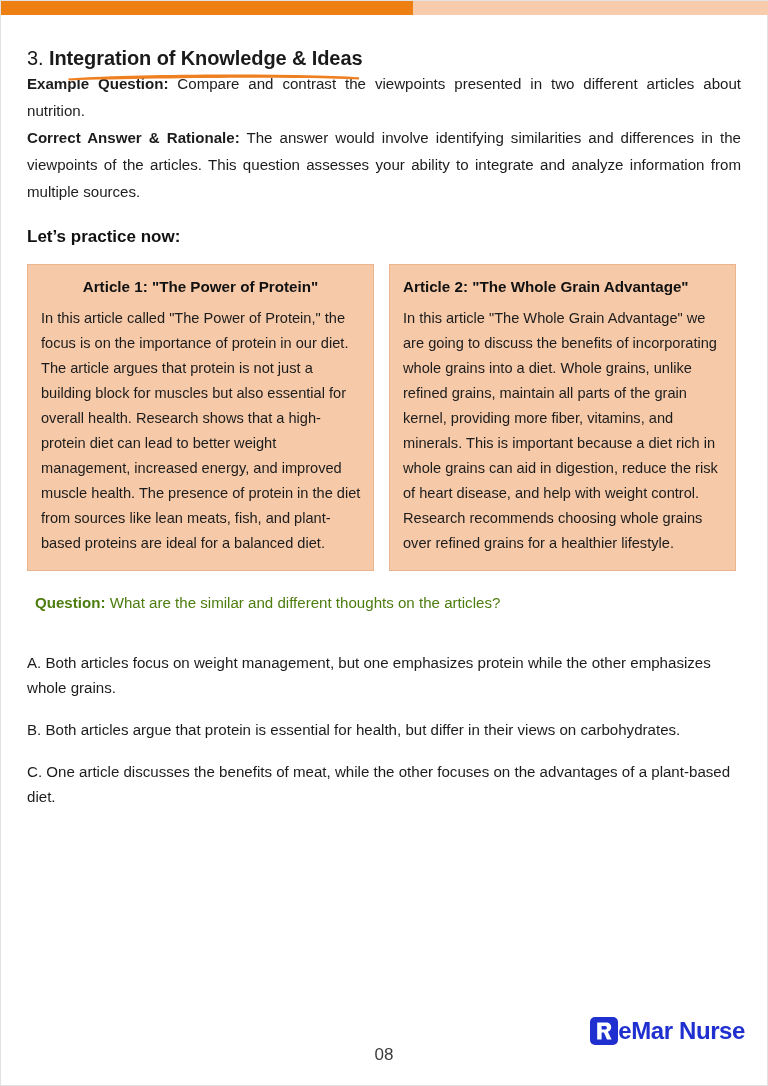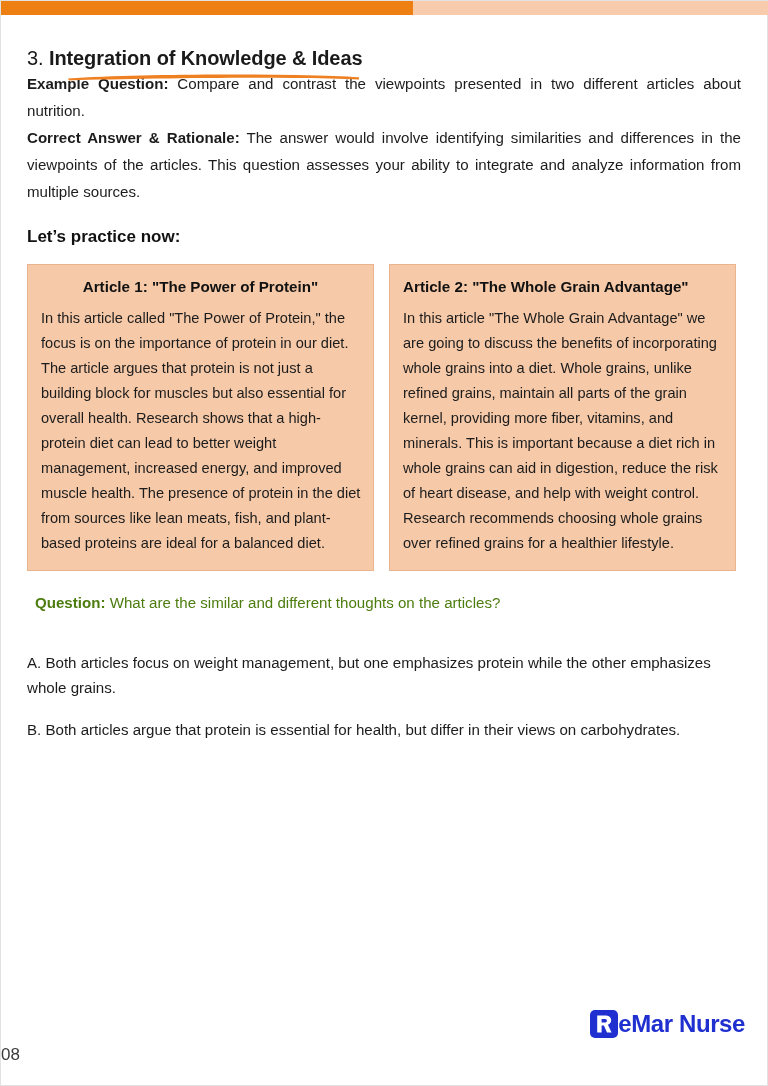--- a/index.html
+++ b/index.html
@@ -147,21 +147,21 @@
     font-size: 15.1px;
     line-height: 25px;
     color: #1c1c1c;
   }
   .option.first { margin-top: 36px; }
 
   
   .logo {
     position: absolute;
     right: 22px;
-    bottom: 47px;
+    bottom: 40px;
     display: flex;
     align-items: center;
     gap: 0;
     padding-left: 27px;
   }
   .logo-mark {
     width: 28px;
     height: 28px;
     background: #1f2fd0;
     border-radius: 5px;
@@ -175,20 +175,21 @@
     font-weight: 700;
     color: #1f2fd0;
     letter-spacing: -0.4px;
     line-height: 28px;
   }
   .pagenum {
     position: absolute;
     left: 0;
     right: 0;
     bottom: 20px;
+    text-align: center;
     font-size: 17px;
     color: #3b3b3b;
   }
 </style>
 </head>
 <body>
 
 <div class="page">
 
   <div class="topbar">
@@ -220,20 +221,21 @@
       <div class="card">
         <div class="card-title left">Article 2: "The Whole Grain Advantage"</div>
         <div class="card-body">In this article "The Whole Grain Advantage" we are going to discuss the benefits of incorporating whole grains into a diet. Whole grains, unlike refined grains, maintain all parts of the grain kernel, providing more fiber, vitamins, and minerals. This is important because a diet rich in whole grains can aid in digestion, reduce the risk of heart disease, and help with weight control. Research recommends choosing whole grains over refined grains for a healthier lifestyle.</div>
       </div>
     </div>
 
     <div class="question"><b>Question:</b><span> What are the similar and different thoughts on the articles?</span></div>
 
     <div class="option first">A. Both articles focus on weight management, but one emphasizes protein while the other emphasizes whole grains.</div>
     <div class="option">B. Both articles argue that protein is essential for health, but differ in their views on carbohydrates.</div>
+    <div class="option">C. One article discusses the benefits of meat, while the other focuses on the advantages of a plant-based diet.</div>
 
   </div>
 
   <div class="logo">
     <div class="logo-mark">
       <svg width="22" height="22" viewBox="0 0 22 22">
         <path d="M4.2 2.6 L13.0 2.6 C16.2 2.6 18.2 4.6 18.2 7.3 C18.2 9.5 16.9 11.1 14.9 11.8 L18.6 19.4 L14.0 19.4 L10.9 12.6 L8.6 12.6 L8.6 19.4 L4.2 19.4 Z M8.6 5.9 L8.6 9.6 L12.1 9.6 C13.3 9.6 13.9 8.9 13.9 7.8 C13.9 6.6 13.3 5.9 12.1 5.9 Z" fill="#ffffff"></path>
       </svg>
     </div>
     <span class="logo-text">eMar Nurse</span>

